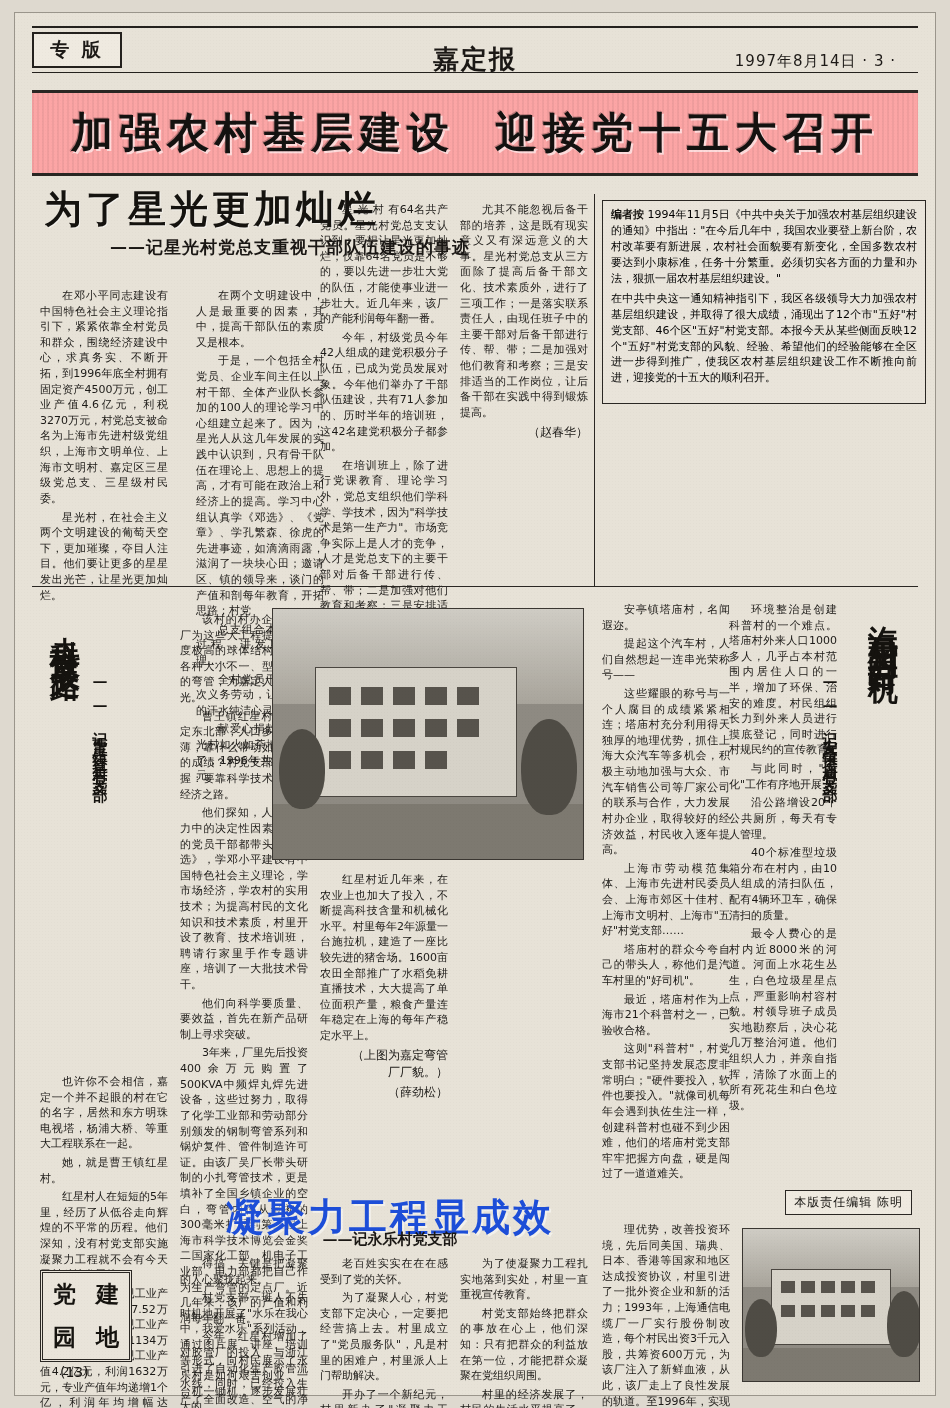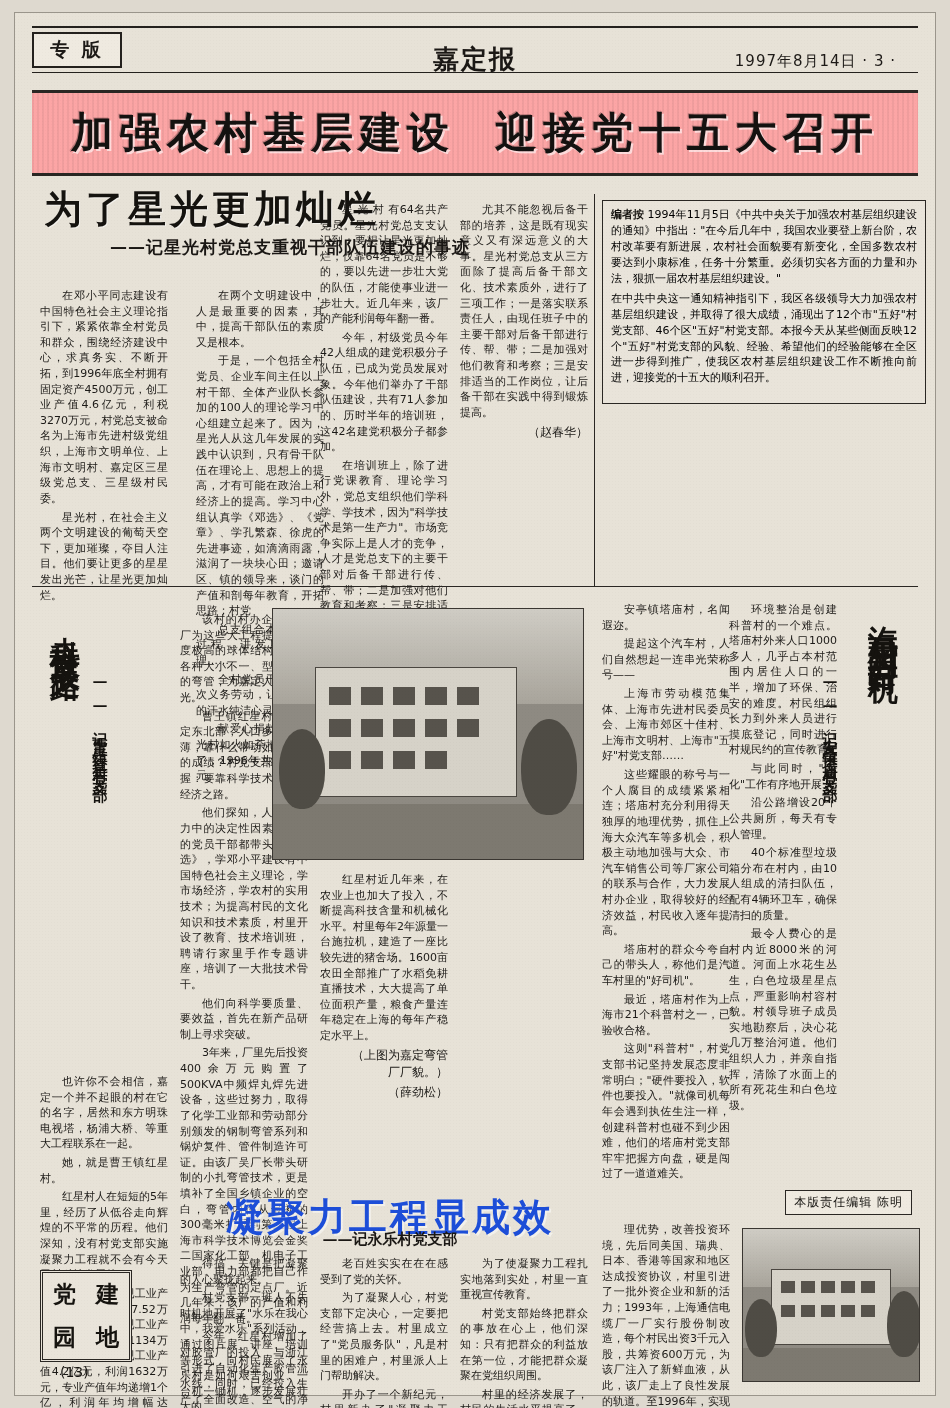--- a/index.html
+++ b/index.html
@@ -143,22 +143,22 @@
       <p class="sig">（上图为嘉定弯管厂厂貌。）</p>
       <p class="sig">（薛劲松）</p>
     </div>
 
     <div class="vtitle" style="left:848px;top:590px;height:260px;font-size:30px;">汽车村里的「好司机」</div>
     <div class="vtitle" style="left:806px;top:660px;height:215px;font-size:15px;">——记安亭镇塔庙村党支部</div>
 
     <div class="col" style="left:588px;top:590px;width:128px;height:570px;">
       <p>安亭镇塔庙村，名闻遐迩。</p>
       <p>提起这个汽车村，人们自然想起一连串光荣称号——</p>
+      <p>这些耀眼的称号与一个人腐目的成绩紧紧相连；塔庙村充分利用得天独厚的地理优势，抓住上海大众汽车等多机会，积极主动地加强与大众、市汽车销售公司等厂家公司的联系与合作，大力发展村办企业，取得较好的经济效益，村民收入逐年提高。</p>
       <p>上海市劳动模范集体、上海市先进村民委员会、上海市郊区十佳村、上海市文明村、上海市"五好"村党支部……</p>
-      <p>这些耀眼的称号与一个人腐目的成绩紧紧相连；塔庙村充分利用得天独厚的地理优势，抓住上海大众汽车等多机会，积极主动地加强与大众、市汽车销售公司等厂家公司的联系与合作，大力发展村办企业，取得较好的经济效益，村民收入逐年提高。</p>
       <p>塔庙村的群众今夸自己的带头人，称他们是汽车村里的"好司机"。</p>
       <p>最近，塔庙村作为上海市21个科普村之一，已验收合格。</p>
       <p>这则"科普村"，村党支部书记坚持发展态度非常明白；"硬件要投入，软件也要投入。"就像司机每年会遇到执佐生注一样，创建科普村也碰不到少困难，他们的塔庙村党支部牢牢把握方向盘，硬是闯过了一道道难关。</p>
     </div>
     <div class="col" style="left:691px;top:590px;width:108px;height:570px;margin-left:24px;">
       <p>环境整治是创建科普村的一个难点。塔庙村外来人口1000多人，几乎占本村范围内居住人口的一半，增加了环保、治安的难度。村民组组长力到外来人员进行摸底登记，同时进行村规民约的宣传教育</p>
       <p>与此同时，"净化"工作有序地开展；</p>
       <p>沿公路增设20个公共厕所，每天有专人管理。</p>
       <p>40个标准型垃圾箱分布在村内，由10人组成的清扫队伍，配有4辆环卫车，确保清扫的质量。</p>
       <p>最令人费心的是村内近8000米的河道。河面上水花生丛生，白色垃圾星星点点，严重影响村容村貌。村领导班子成员实地勘察后，决心花几万整治河道。他们组织人力，并亲自指挥，清除了水面上的所有死花生和白色垃圾。</p>

